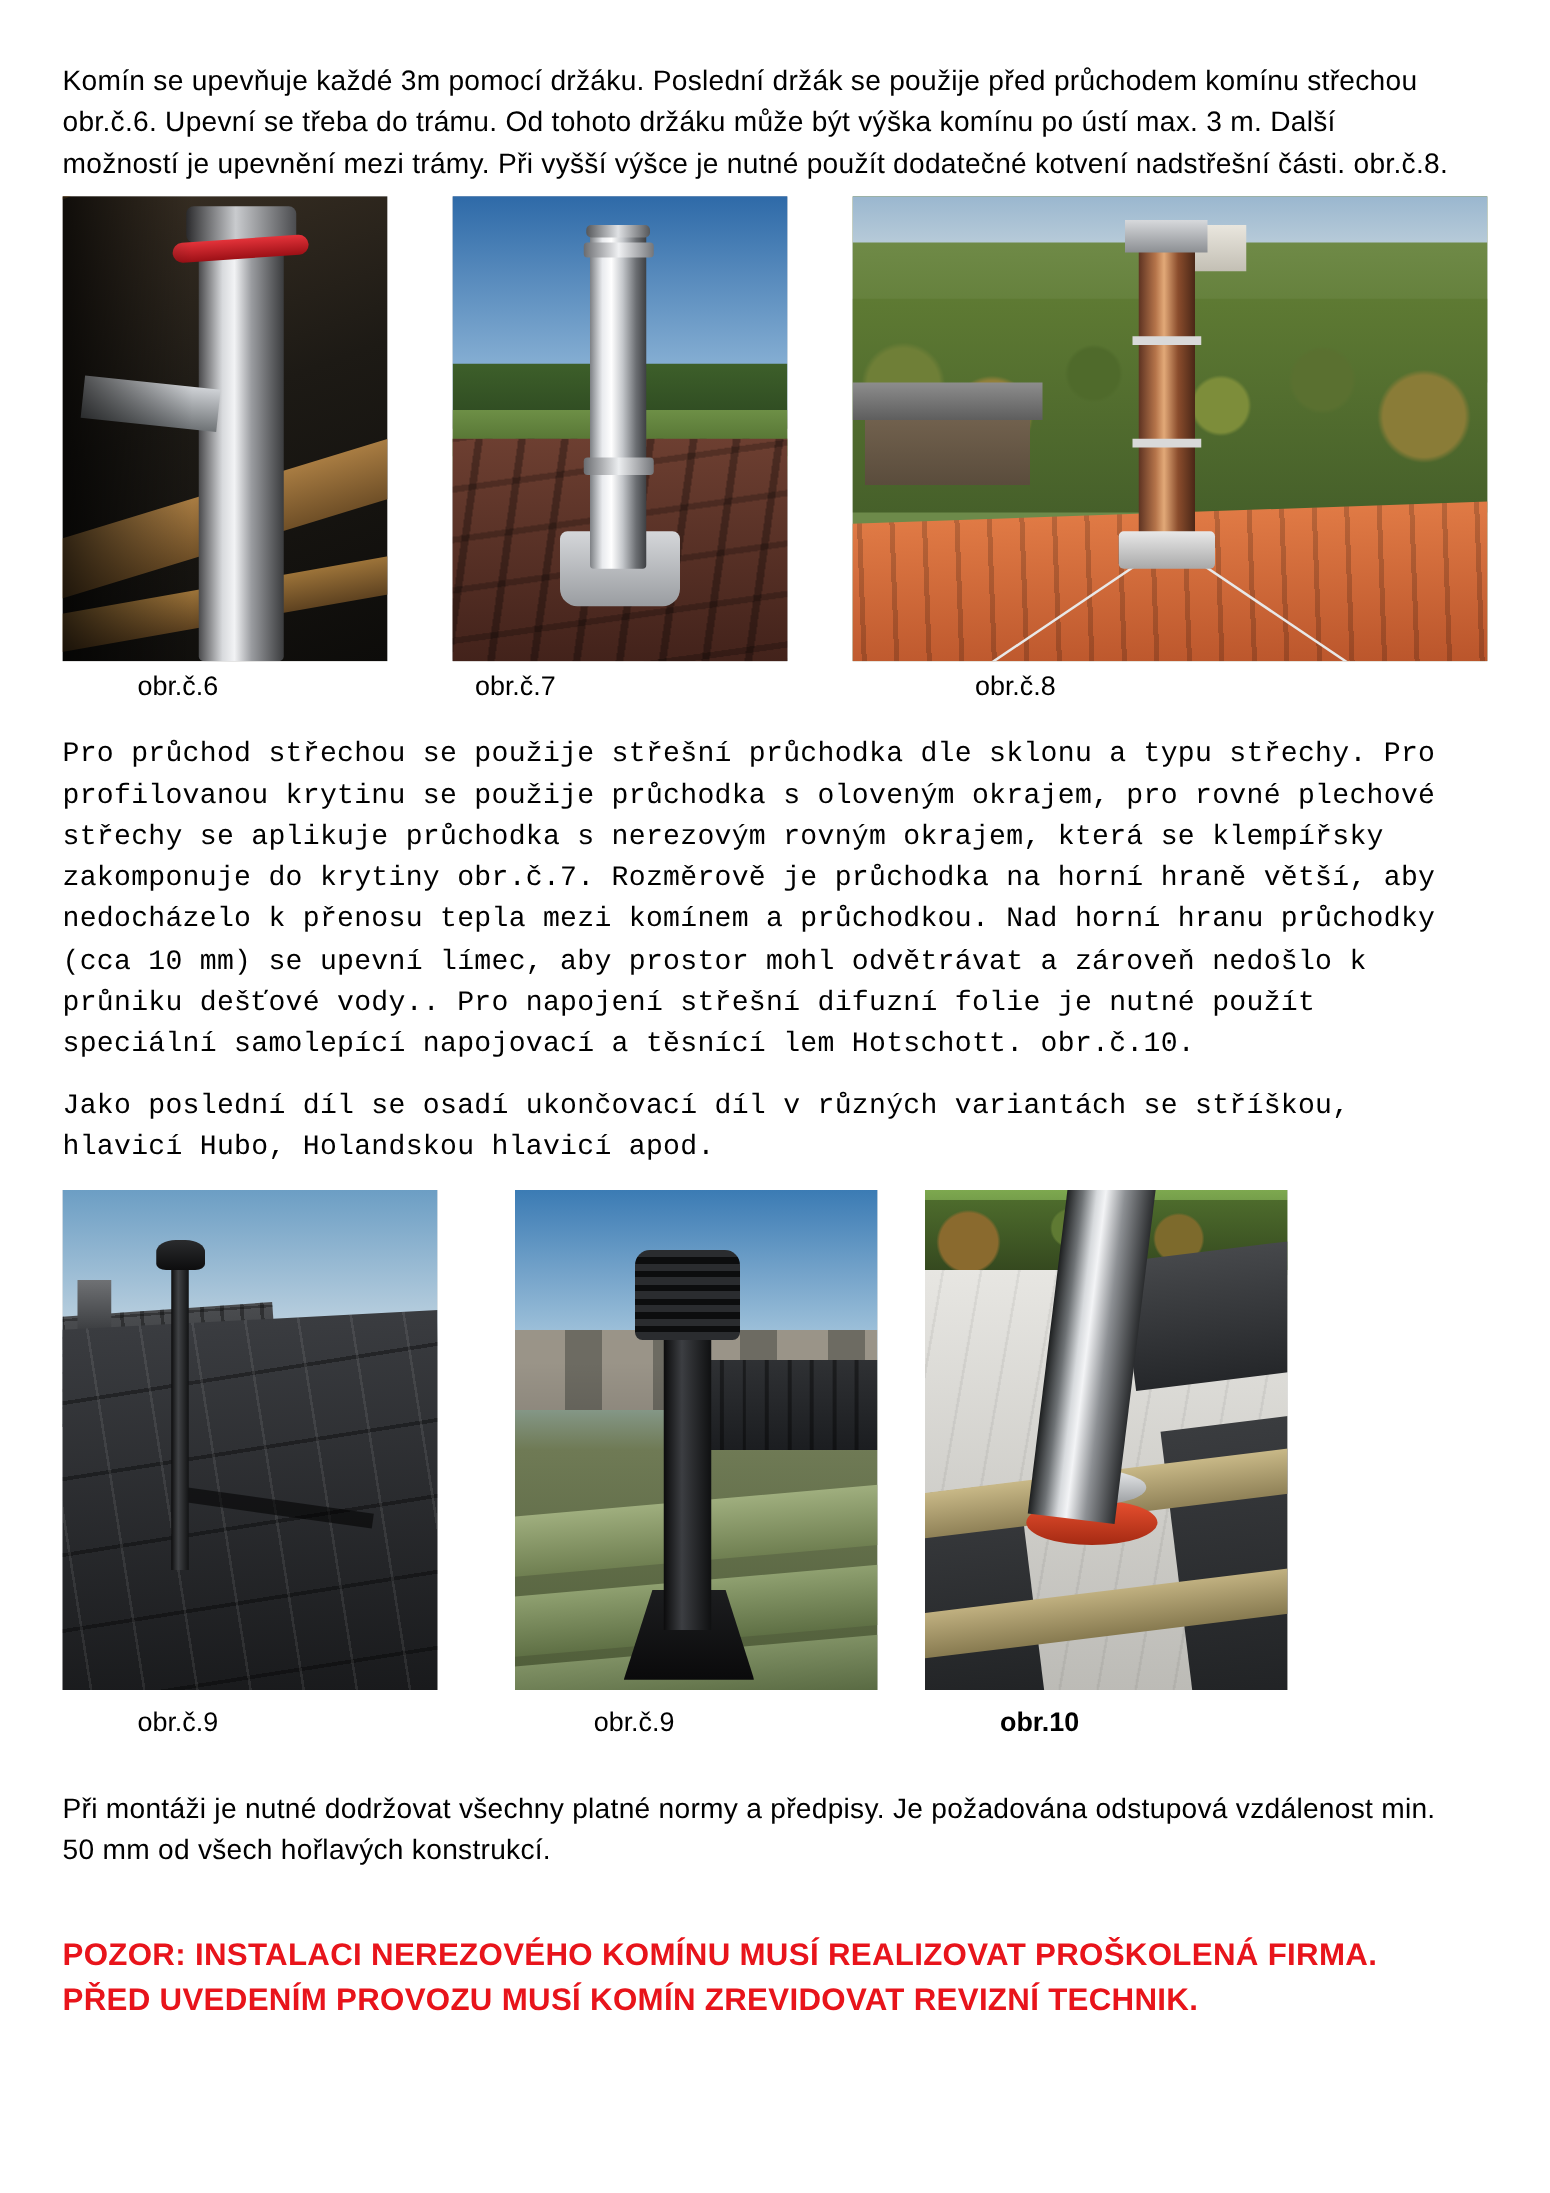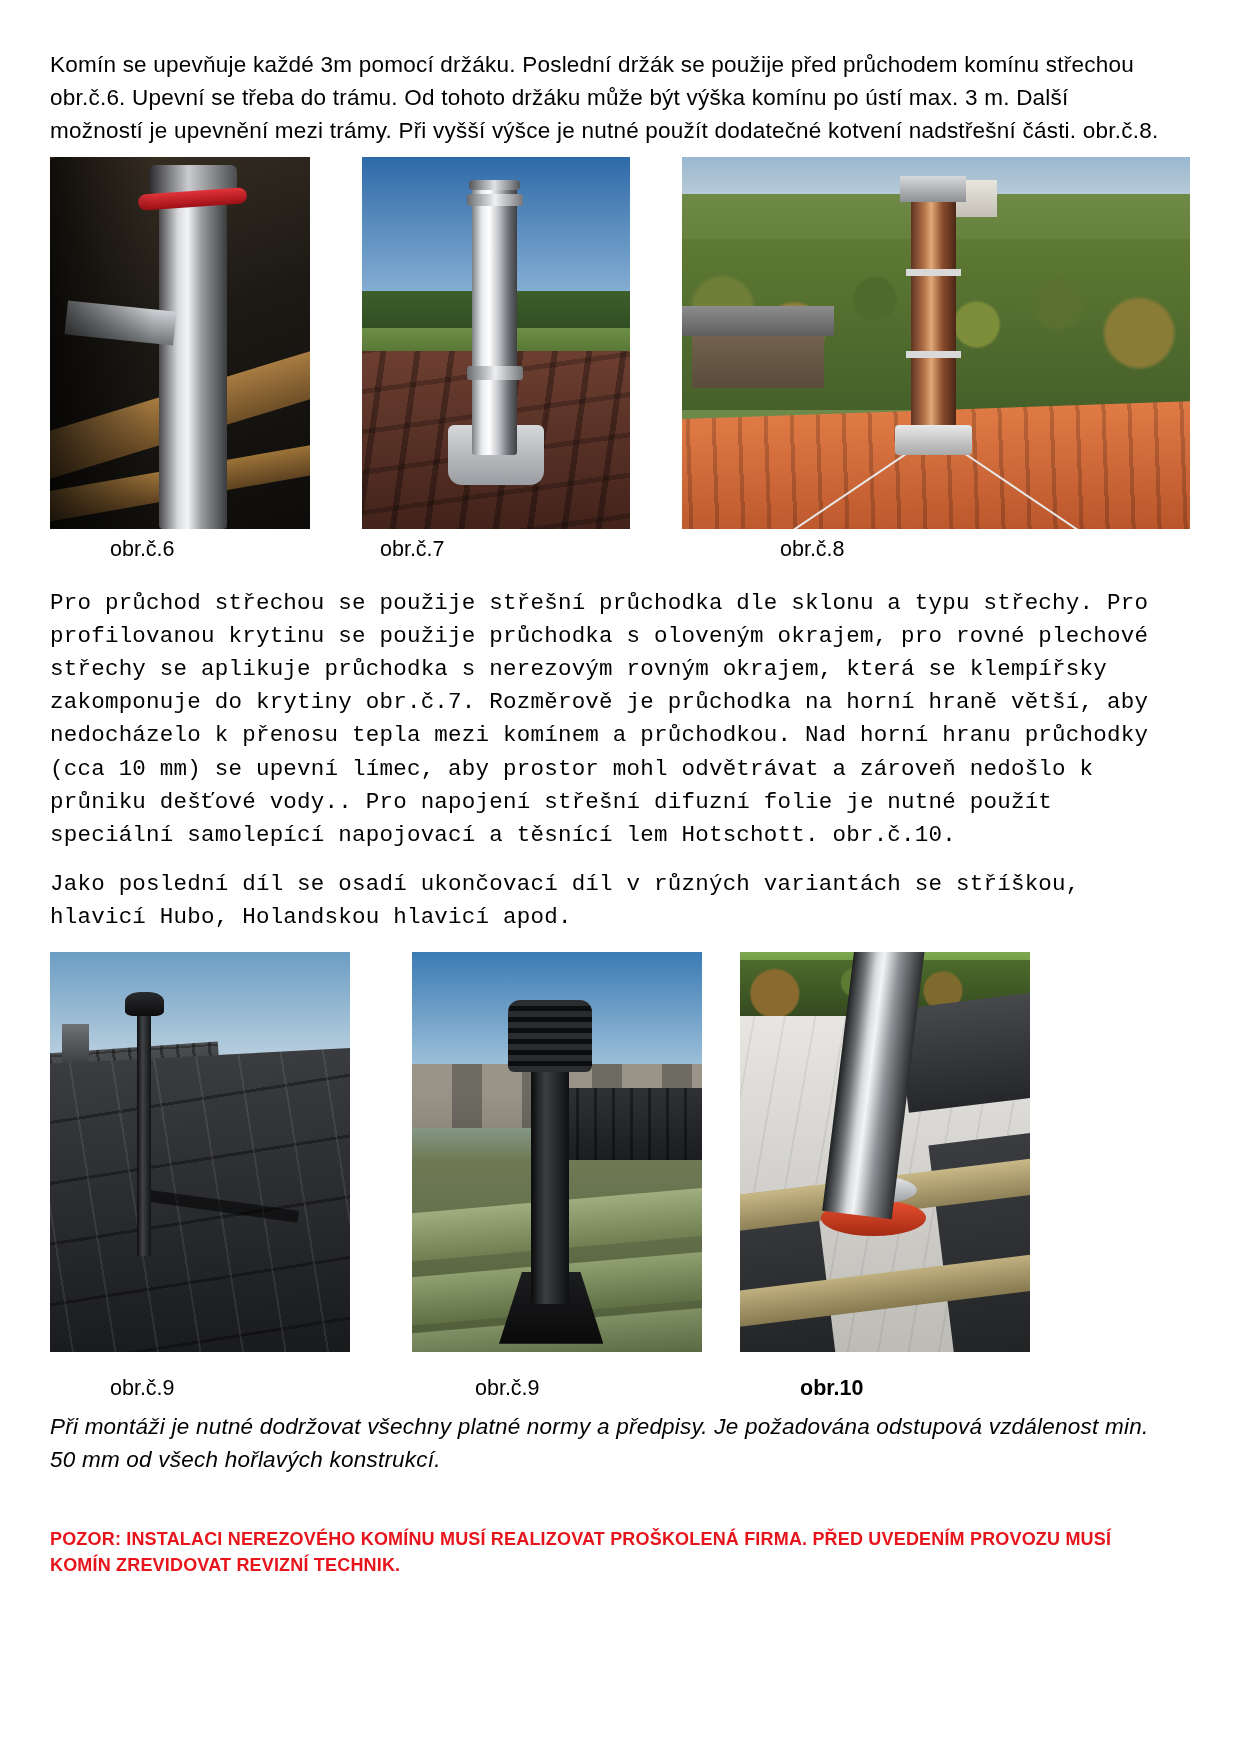--- a/index.html
+++ b/index.html
@@ -30,25 +30,25 @@
   .para.top {
     margin-bottom: 10px;
     padding-right: 10px;
   }
   .para.mid {
     margin-top: 16px;
     padding-right: 6px;
     font-family: Liberation Mono, monospace;
   }
   .para.bottom {
-    font-style: italic;
+    margin-top: 30px;
   }
   .warning {
     margin-top: 50px;
-    font-size: 18px;
+    font-size: 25px;
     font-weight: bold;
     color: #e8141b;
     line-height: 1.45;
     letter-spacing: 0.01em;
   }
 
   
   .fig-row {
     position: relative;
     width: 100%;
@@ -385,21 +385,21 @@
         <div class="layer shingleL"></div>
         <div class="layer battA"></div>
         <div class="layer battB"></div>
         <div class="layer seal"></div>
         <div class="layer ring"></div>
         <div class="layer pipe"></div>
       </div>
     </div>
   </div>
 
-  <div class="capt-row" style="margin-top:24px;">
+  <div class="capt-row" style="margin-top:14px;">
     <span class="capt" style="left:60px; width:200px;">obr.č.9</span>
     <span class="capt" style="left:425px; width:200px;">obr.č.9</span>
     <span class="capt" style="left:750px; width:200px;font-weight:bold;">obr.10</span>
   </div>
 
   <p class="para bottom">Při montáži je nutné dodržovat všechny platné normy a předpisy. Je požadována odstupová vzdálenost min. 50 mm od všech hořlavých konstrukcí.</p>
 
   <p class="warning">POZOR: INSTALACI NEREZOVÉHO KOMÍNU MUSÍ REALIZOVAT PROŠKOLENÁ FIRMA. PŘED UVEDENÍM PROVOZU MUSÍ KOMÍN ZREVIDOVAT REVIZNÍ TECHNIK.</p>
 
 </div>

